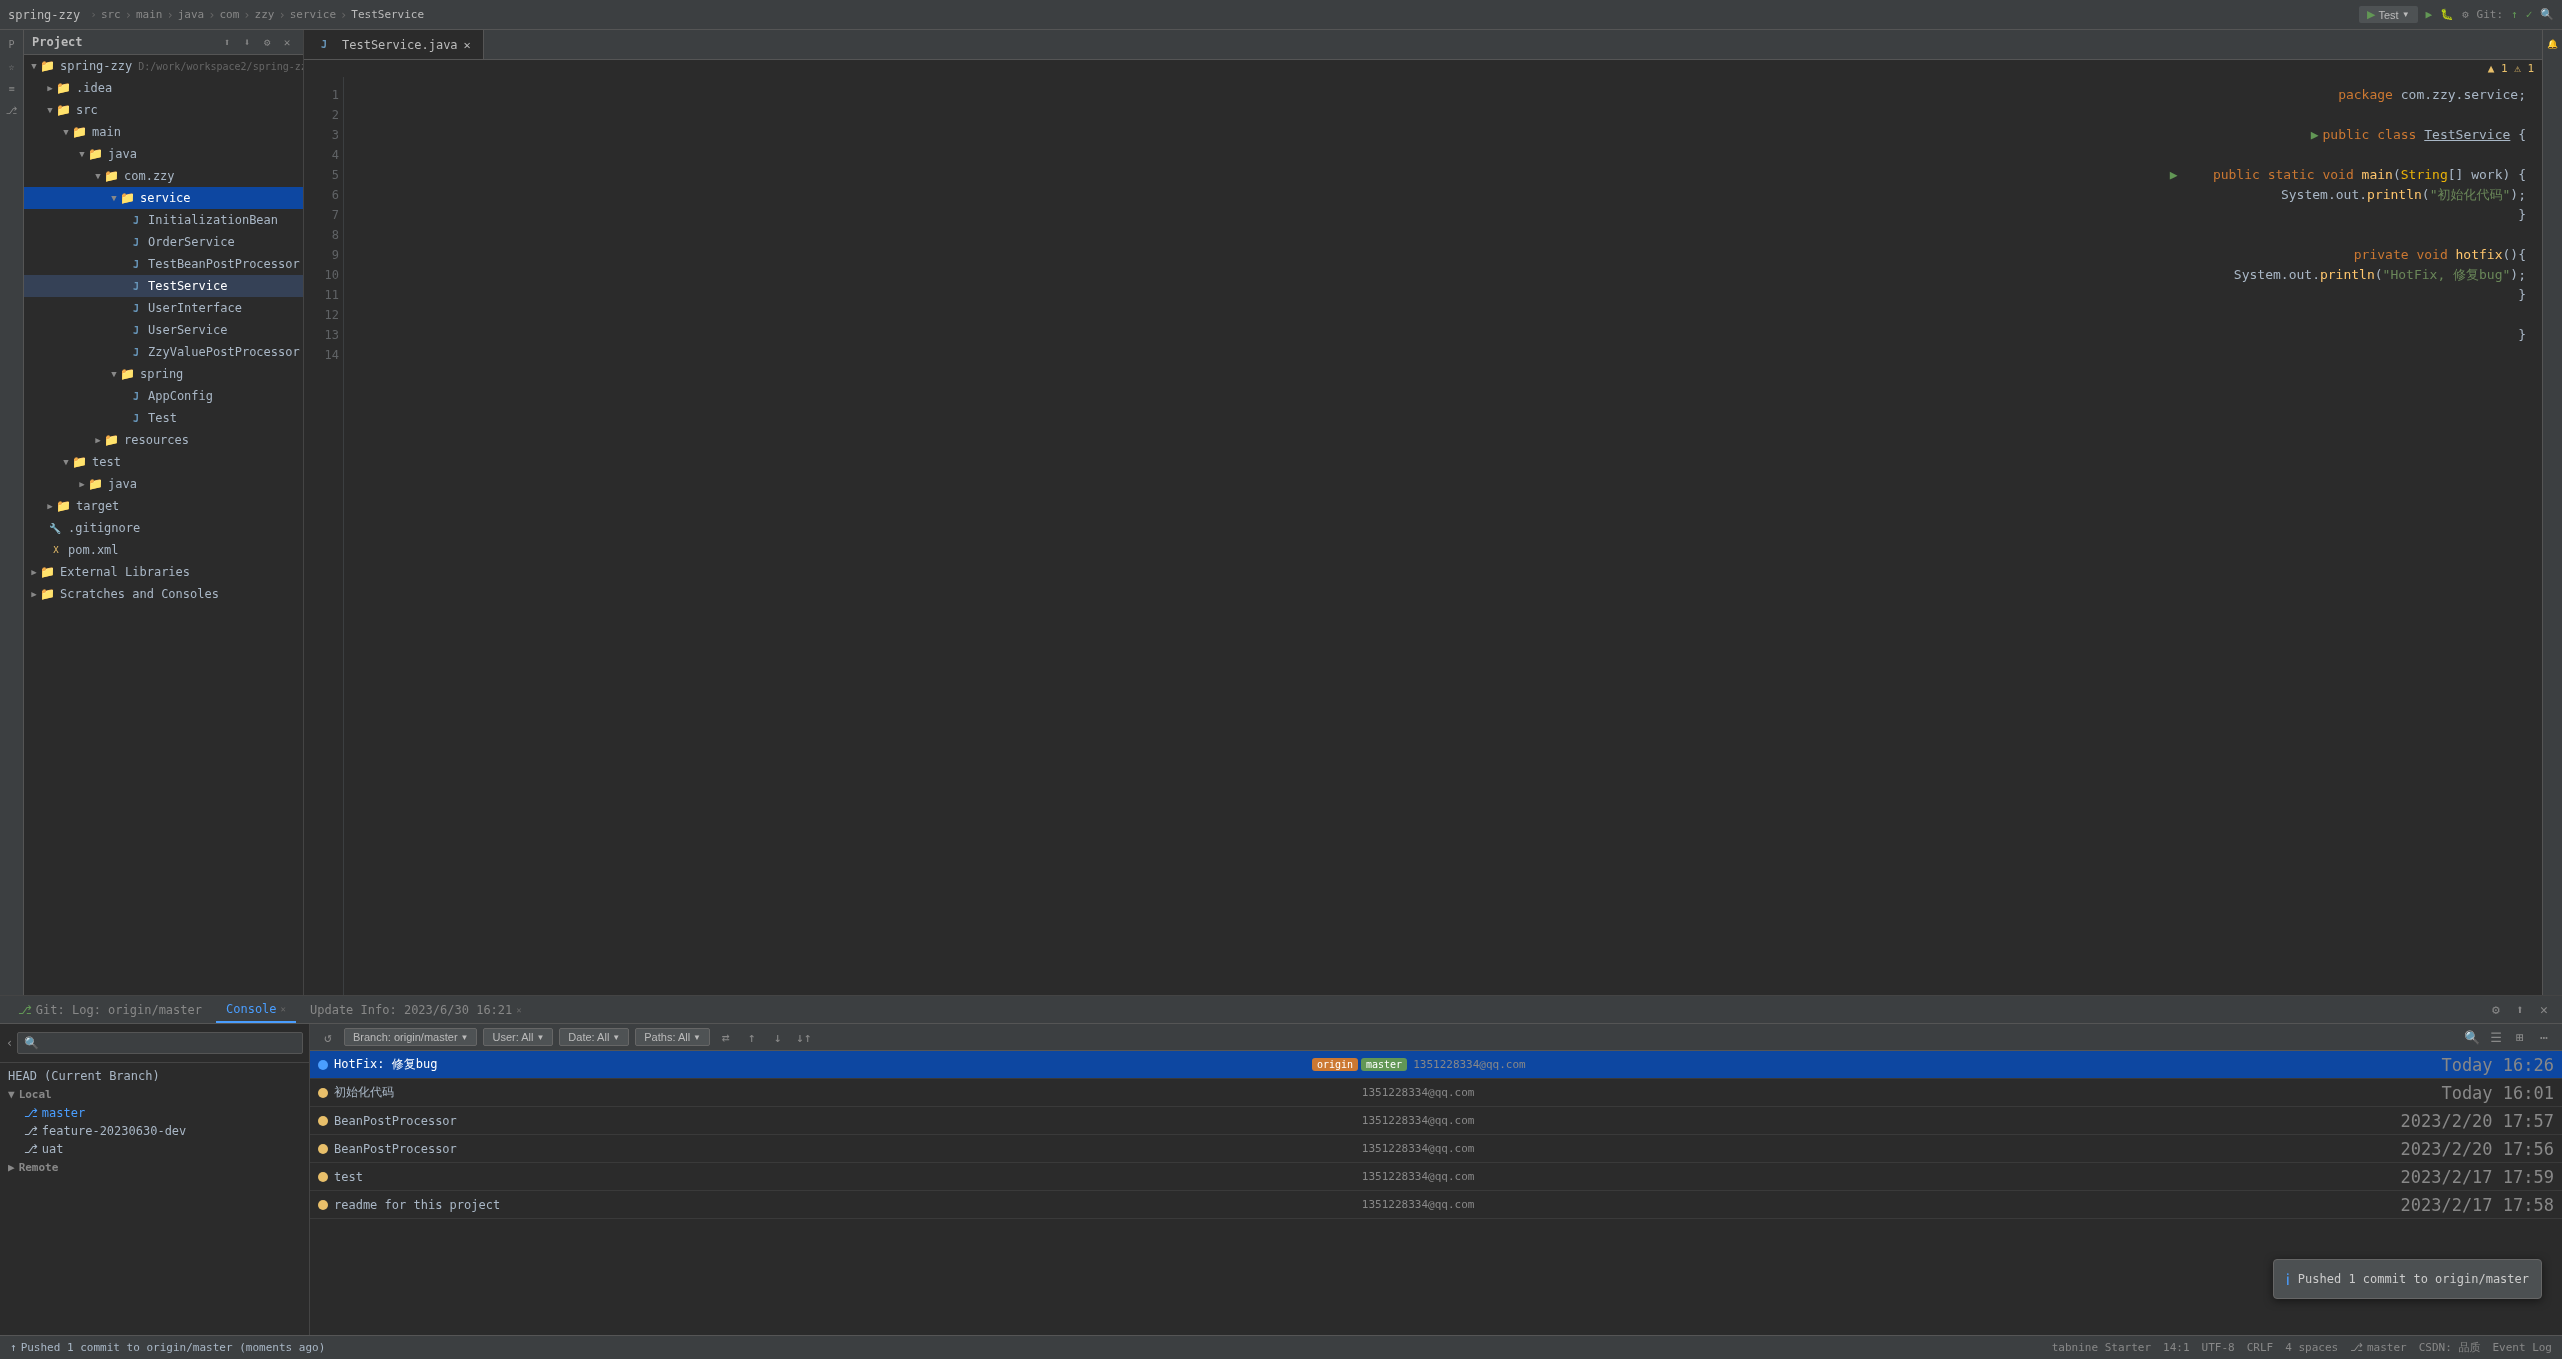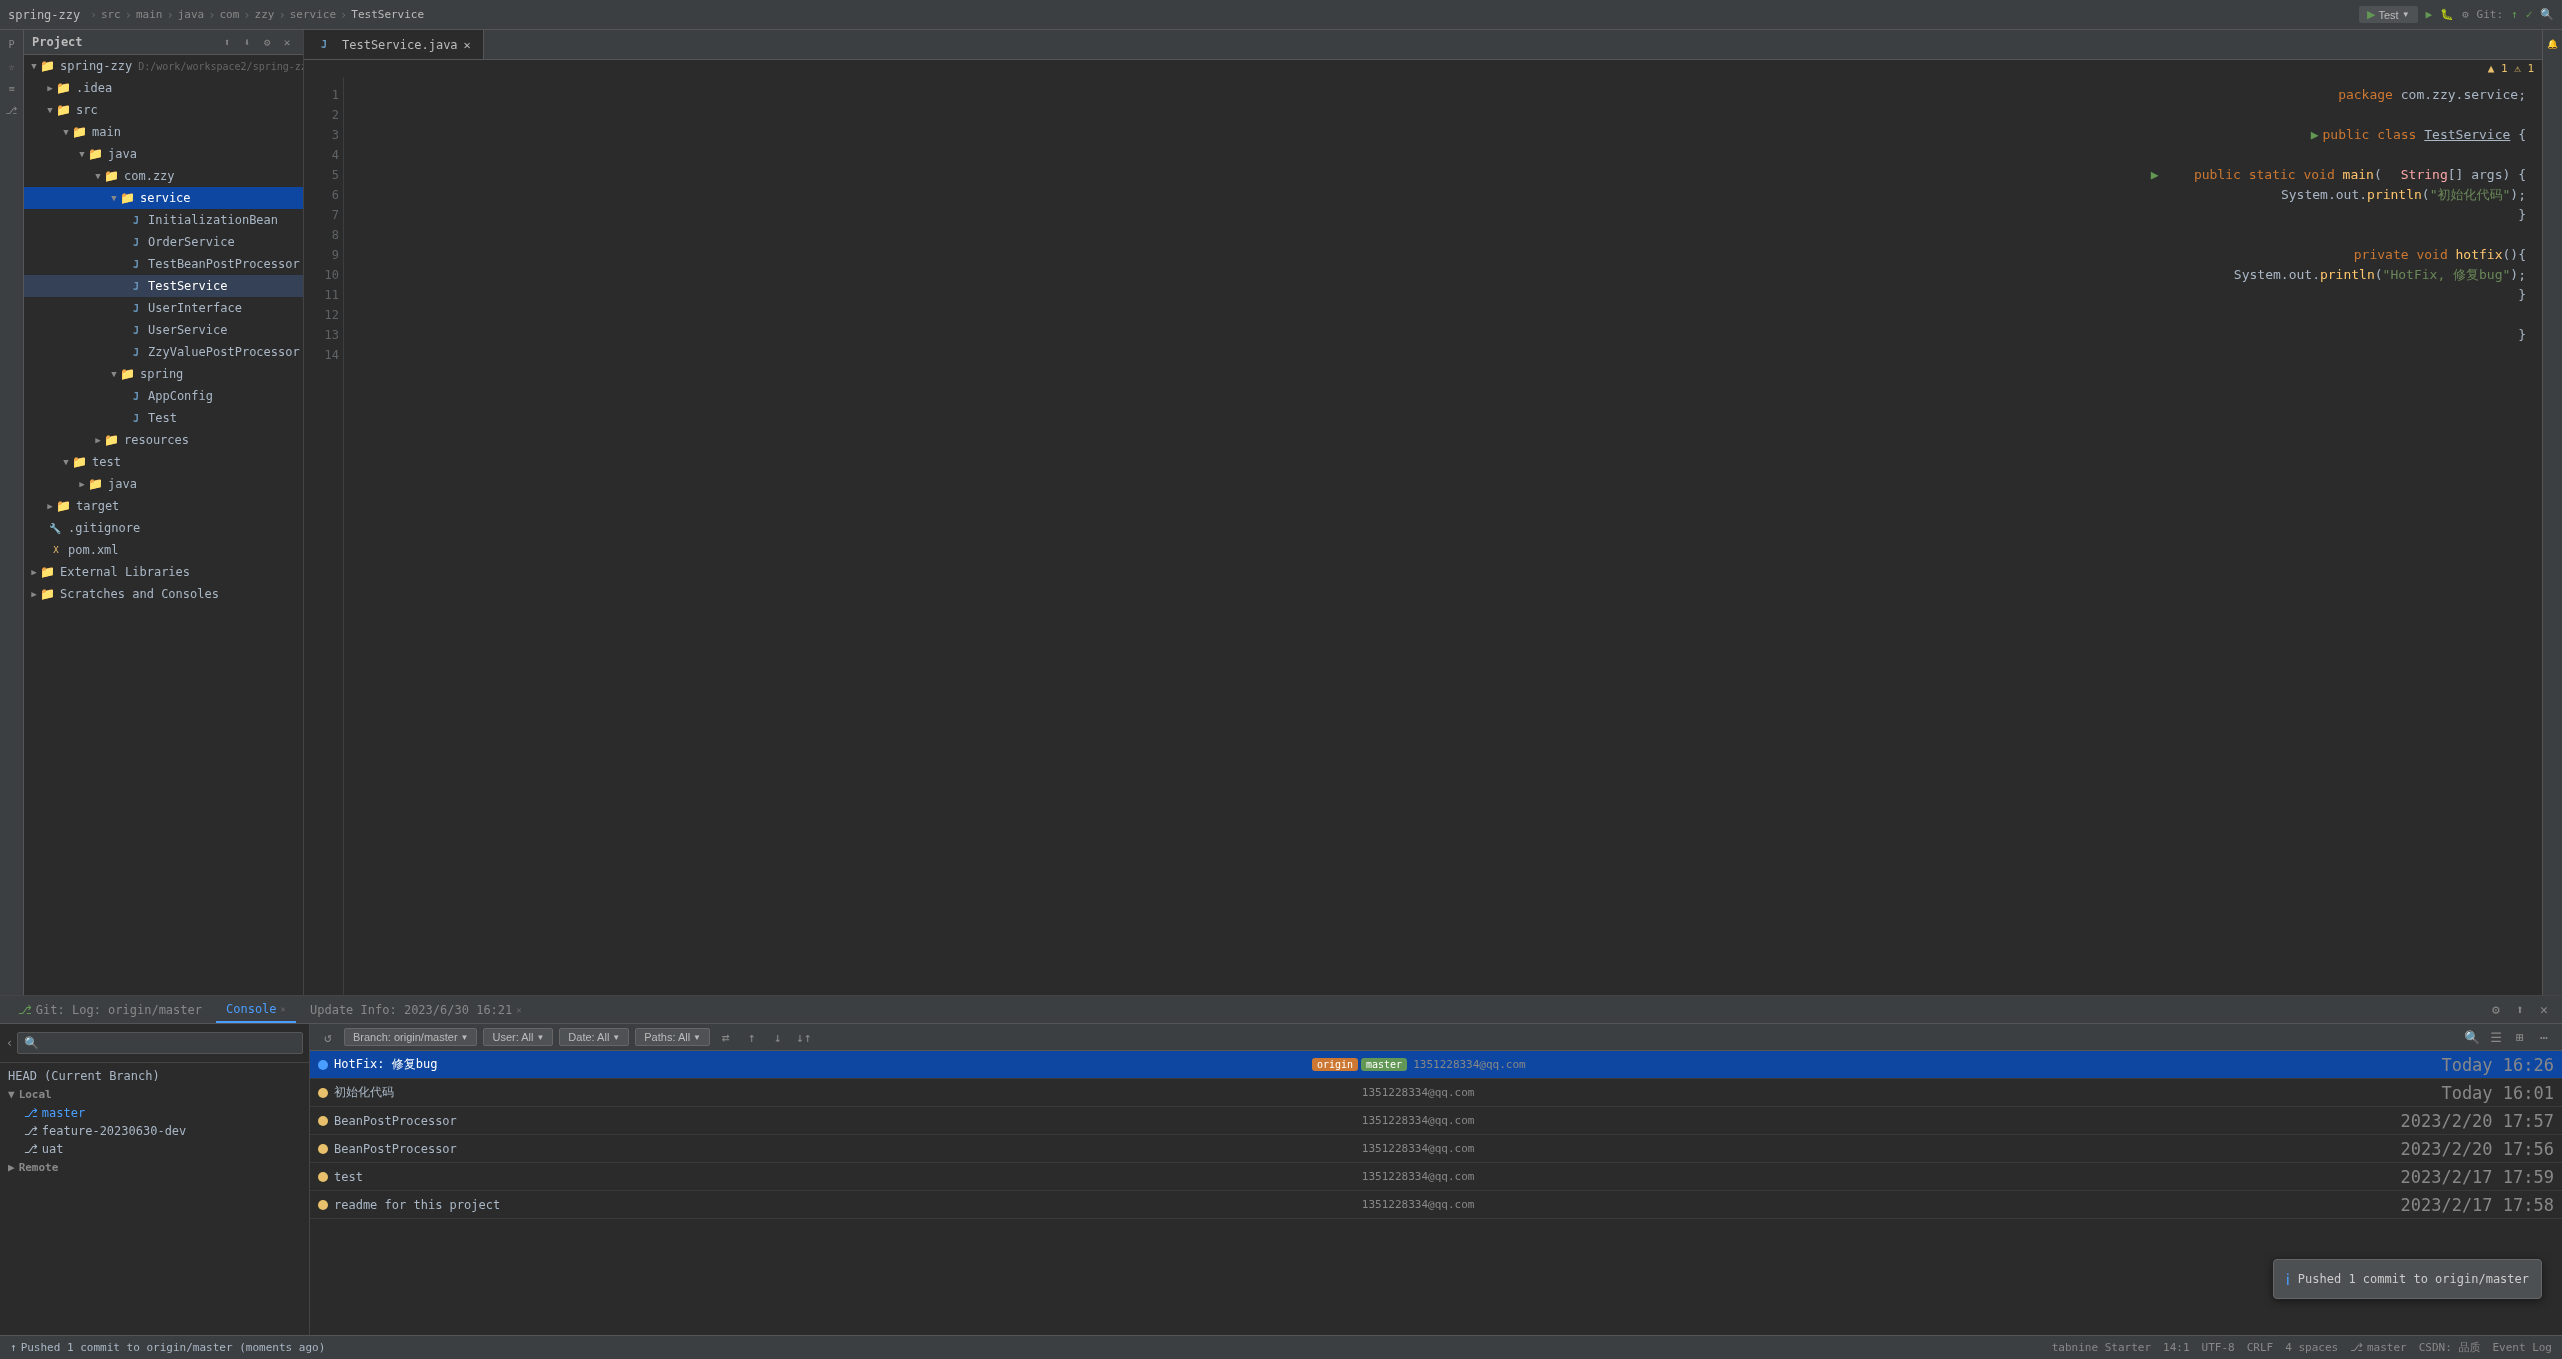--- a/index.html
+++ b/index.html
@@ -710,21 +710,21 @@
           <div>11</div>
           <div>12</div>
           <div>13</div>
           <div>14</div>
         </div>
         <div class="code-lines">
           <div class="code-line"><span class="kw">package</span> <span style="color:#a9b7c6;">com.zzy.service</span><span class="punct">;</span></div>
           <div class="code-line">&nbsp;</div>
           <div class="code-line"><span class="run-arrow">▶</span><span class="kw">public</span> <span class="kw">class</span> <span class="cls">TestService</span> <span class="punct">{</span></div>
           <div class="code-line">&nbsp;</div>
-          <div class="code-line"><span class="run-arrow">▶</span>    <span class="kw">public</span> <span class="kw">static</span> <span class="kw">void</span> <span class="fn">main</span><span class="punct">(</span><span style="color:#fca5a5;margin-left:19px;">String</span><span class="punct">[]</span> <span style="color:#a9b7c6;">args</span><span class="punct">)</span> <span class="punct">{</span></div>
+          <div class="code-line"><span class="run-arrow">▶</span>    <span class="kw">public</span> <span class="kw">static</span> <span class="kw">void</span> <span class="fn">main</span><span class="punct">(</span><span style="color:#eab308;">String</span><span class="punct">[]</span> <span style="color:#a9b7c6;">work</span><span class="punct">)</span> <span class="punct">{</span></div>
           <div class="code-line">        <span style="color:#a9b7c6;">System</span><span class="punct">.</span><span style="color:#a9b7c6;">out</span><span class="punct">.</span><span class="fn">println</span><span class="punct">(</span><span class="str">"初始化代码"</span><span class="punct">);</span></div>
           <div class="code-line">    <span class="punct">}</span></div>
           <div class="code-line">&nbsp;</div>
           <div class="code-line">    <span class="kw">private</span> <span class="kw">void</span> <span class="fn">hotfix</span><span class="punct">(){</span></div>
           <div class="code-line">        <span style="color:#a9b7c6;">System</span><span class="punct">.</span><span style="color:#a9b7c6;">out</span><span class="punct">.</span><span class="fn">println</span><span class="punct">(</span><span class="str">"HotFix, 修复bug"</span><span class="punct">);</span></div>
           <div class="code-line">    <span class="punct">}</span></div>
           <div class="code-line">&nbsp;</div>
           <div class="code-line"><span class="punct">}</span></div>
           <div class="code-line">&nbsp;</div>
         </div>

